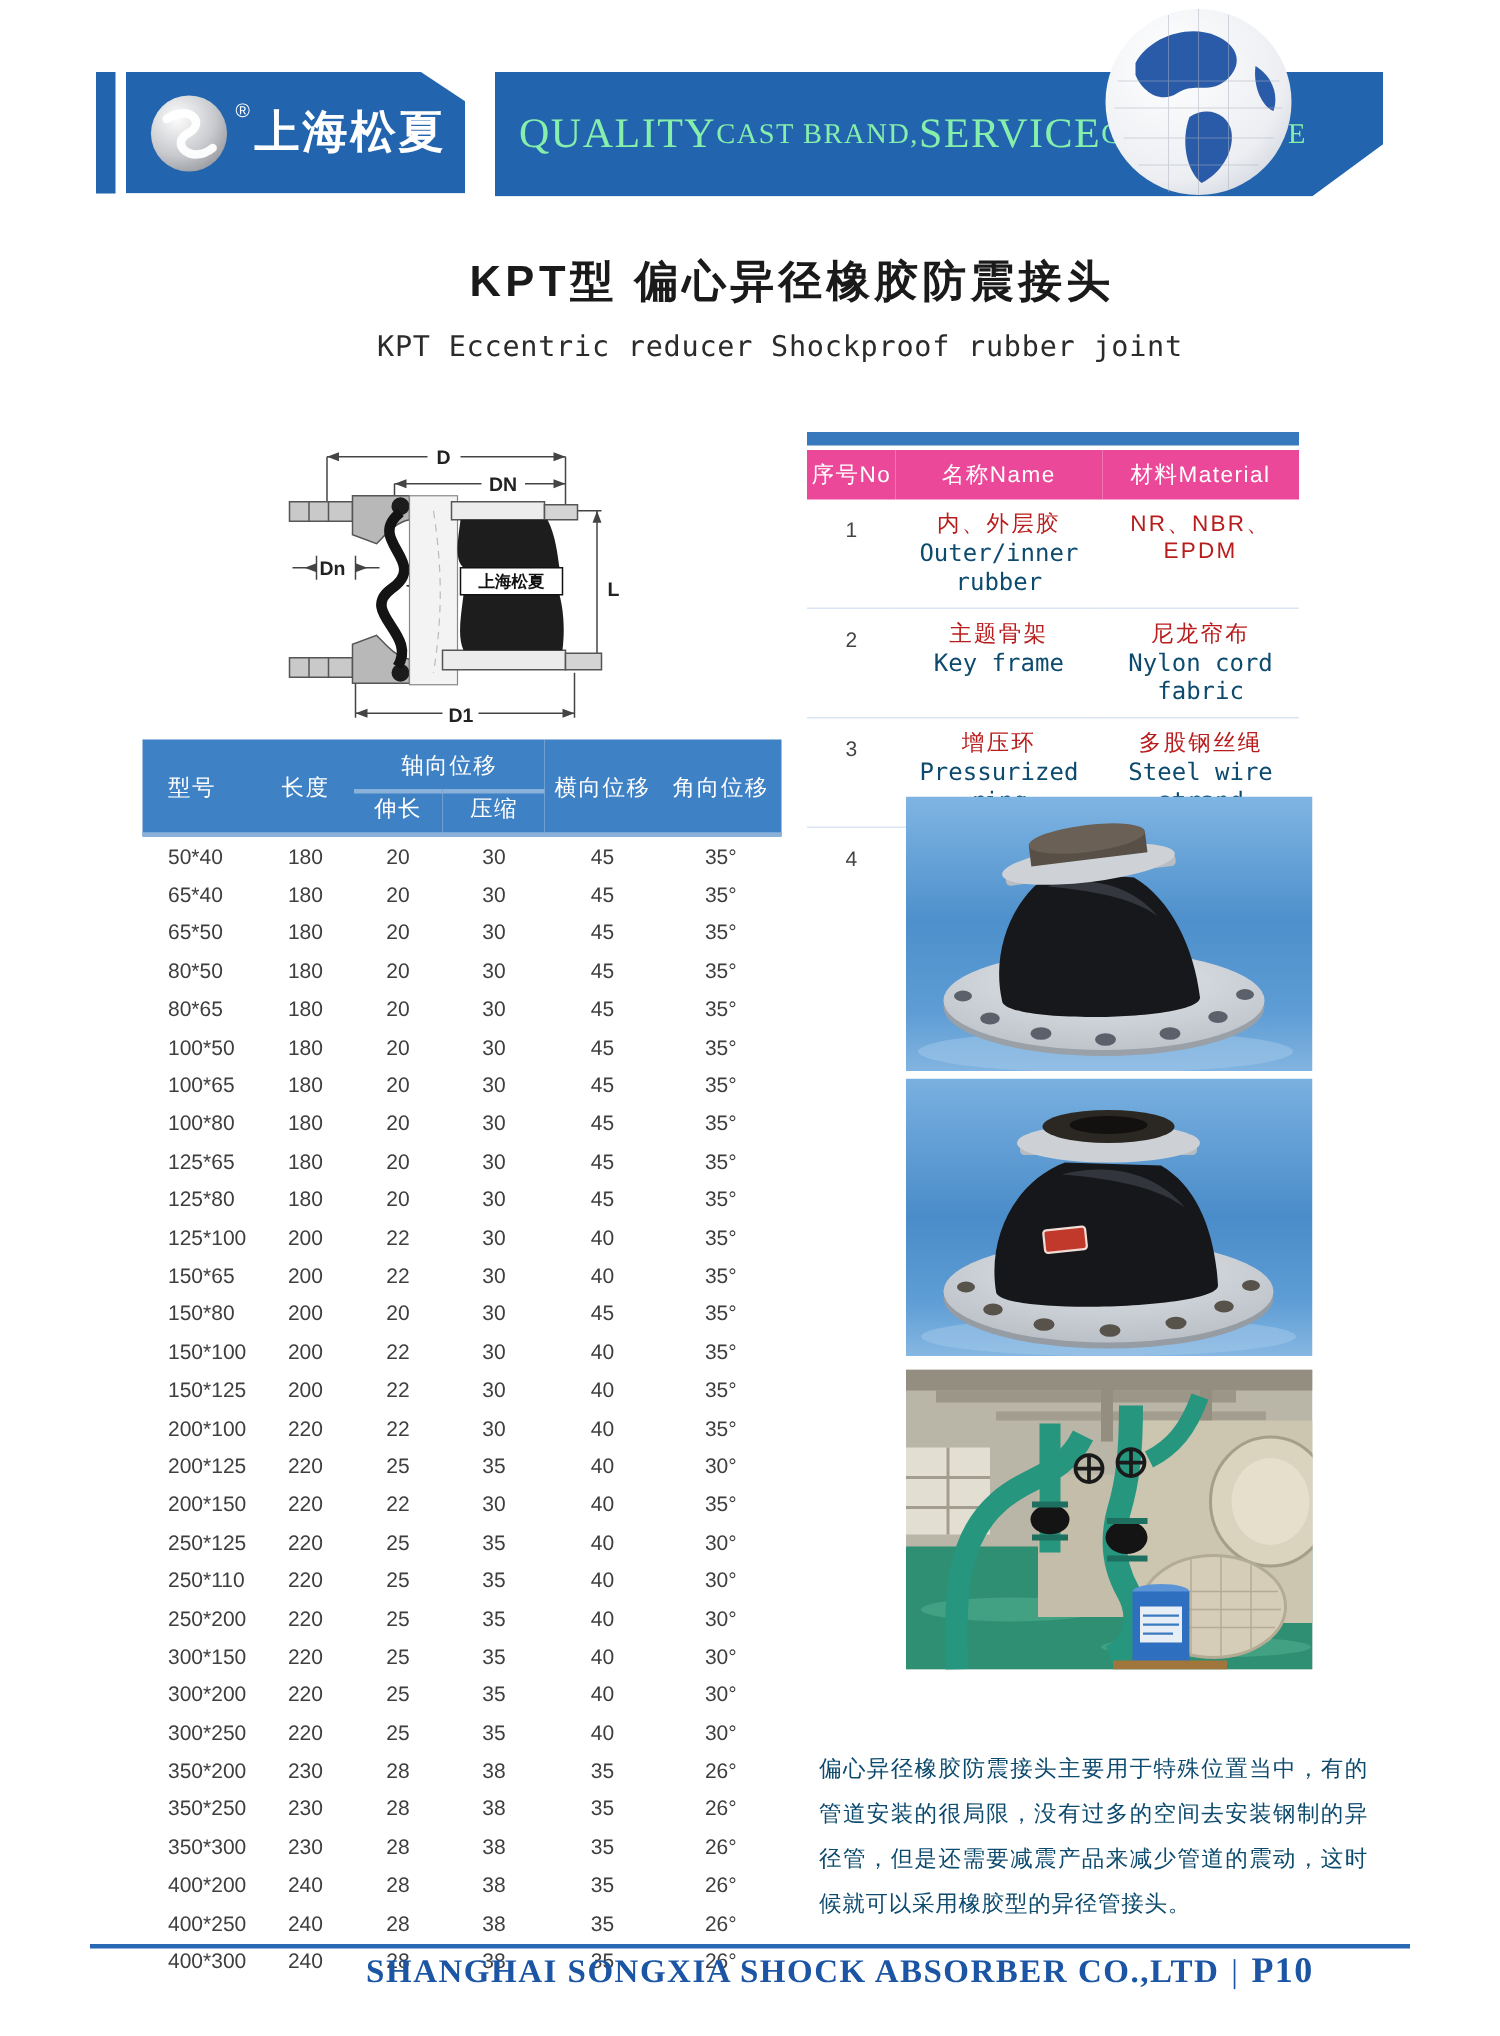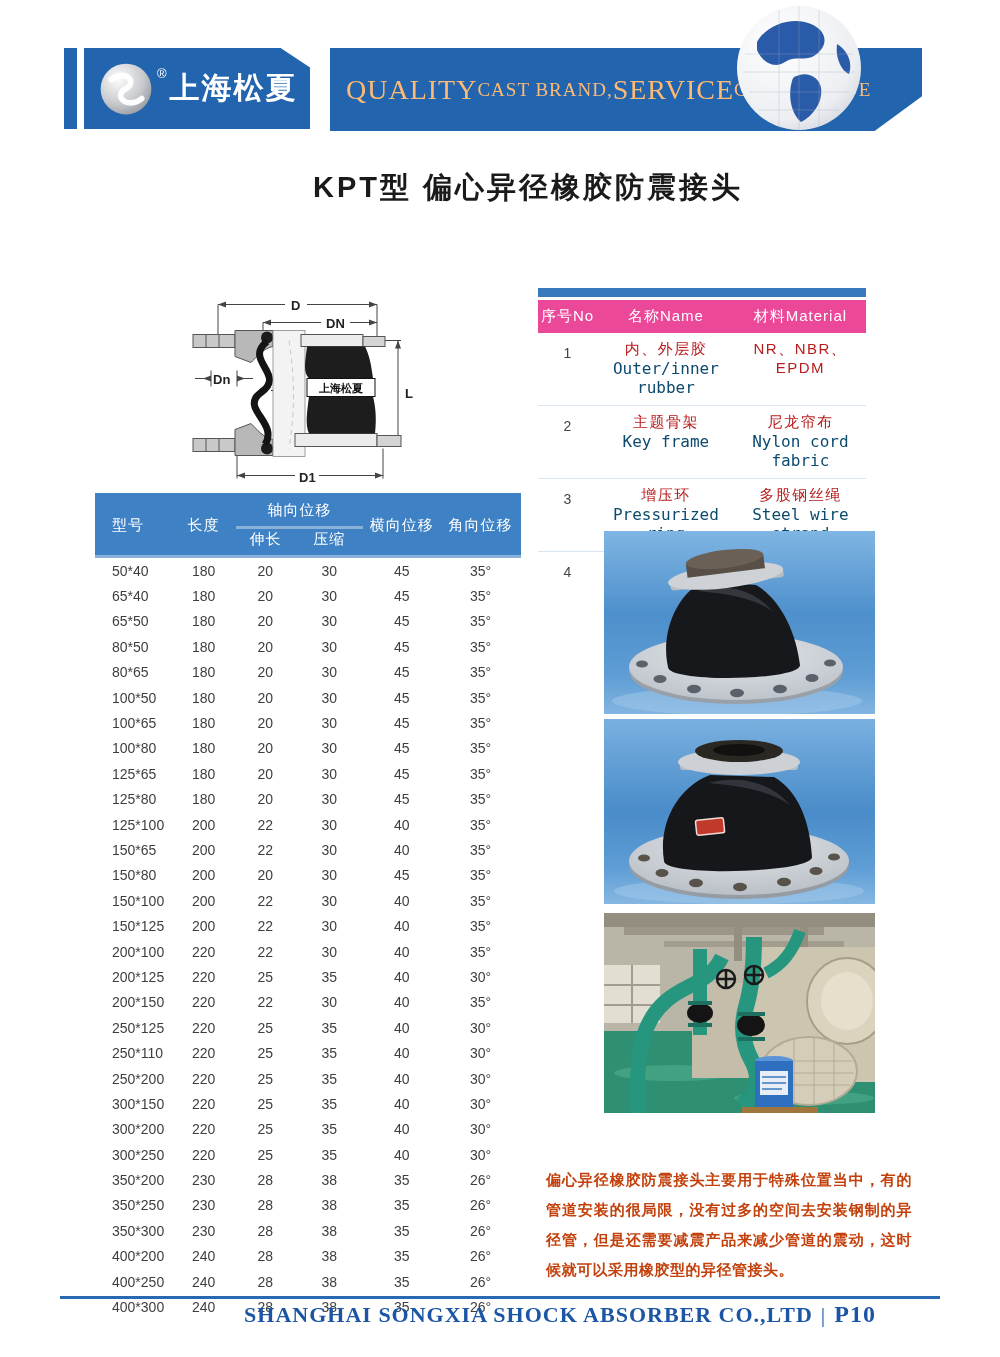--- a/index.html
+++ b/index.html
@@ -9,21 +9,21 @@
   
   .side-bar{position:absolute;left:64px;top:48px;width:13px;height:81px;background:#2264ae;}
   .logo-block{position:absolute;left:84px;top:48px;width:226px;height:81px;background:#2264ae;
               clip-path:polygon(0 0,87% 0,100% 24%,100% 100%,0 100%);
               display:flex;align-items:center;padding-left:14px;box-sizing:border-box;}
   .logo-sphere{width:56px;height:56px;flex:0 0 auto;}
   .reg-mark{color:#fff;font-size:13px;margin:-30px 3px 0 3px;}
   .logo-text{color:#fff;font-size:30px;font-weight:bold;letter-spacing:2px;white-space:nowrap;}
   .slogan-banner{position:absolute;left:330px;top:48px;width:592px;height:83px;background:#2264ae;
                  clip-path:polygon(0 0,100% 0,100% 58%,92% 100%,0 100%);
-                 color:#fdba74;font-family:"Liberation Serif","DejaVu Serif",serif;
+                 color:#86efac;font-family:"Liberation Serif","DejaVu Serif",serif;
                  display:flex;align-items:center;padding-left:16px;box-sizing:border-box;white-space:nowrap;}
   .slogan-banner .big{font-size:28px;letter-spacing:1px;}
   .slogan-banner .small{font-size:19px;letter-spacing:1px;}
   .globe{position:absolute;left:735px;top:2px;width:128px;height:132px;}
 
   
   .page-title{position:absolute;top:168px;left:60px;right:4px;text-align:center;
               font-size:29px;font-weight:bold;color:#1a1a1a;letter-spacing:3px;}
   .page-subtitle{position:absolute;top:220px;left:40px;right:0;text-align:center;
                  font-family:"DejaVu Sans Mono","Liberation Mono",monospace;
@@ -58,21 +58,21 @@
 
   
   .photo{position:absolute;left:604px;width:271px;}
   .photo svg{display:block;width:100%;height:100%;}
   .photo1{top:531px;height:183px;}
   .photo2{top:719px;height:185px;}
   .photo3{top:913px;height:200px;}
 
   
   .description{position:absolute;left:546px;top:1150px;width:366px;
-               font-size:15px;line-height:30px;color:#c2410c;text-align:justify;letter-spacing:0.5px;font-weight:bold;}
+               font-size:15px;line-height:30px;color:#0c4a6e;text-align:justify;letter-spacing:0.5px;}
 
   
   .footer-line{position:absolute;left:60px;top:1296px;width:880px;height:3px;background:#2968b2;}
   .footer-text{position:absolute;top:1301px;left:120px;right:0;text-align:center;
                font-family:"Liberation Serif","DejaVu Serif",serif;color:#1b55a4;
                font-size:22px;font-weight:bold;letter-spacing:1px;white-space:nowrap;}
   .footer-text .sep{font-weight:normal;padding:0 8px;}
   .footer-text .pg{font-size:24px;}
 </style>
 </head>
@@ -119,20 +119,21 @@
       <path d="M 58 76 C 70 68 84 74 86 86 C 88 100 78 114 66 120 C 56 112 52 92 58 76 Z" fill="#2a5ba8"></path>
       <path d="M 102 42 C 112 48 118 60 114 72 C 108 70 100 58 102 42 Z" fill="#2a5ba8"></path>
       <g stroke="#aab0bc" stroke-width="0.6" fill="none" opacity="0.55">
         <path d="M 10 52 H 118 M 8 70 H 120 M 14 90 H 114 M 24 108 H 104"></path>
         <path d="M 44 8 V 126 M 64 4 V 128 M 84 8 V 124"></path>
       </g>
     </svg>
   </div>
 
   <div class="page-title">KPT型 偏心异径橡胶防震接头</div>
+  <div class="page-subtitle">KPT Eccentric reducer Shockproof rubber joint</div>
 
   <div class="diagram">
     <svg viewBox="0 0 280 200">
 
       <g stroke="#444" stroke-width="1" fill="none">
         <line x1="33" y1="14" x2="100" y2="14"></line>
           <line x1="122" y1="14" x2="192" y2="14"></line>
         <line x1="33" y1="14" x2="33" y2="46"></line>
           <line x1="192" y1="14" x2="192" y2="48"></line>
         <line x1="78" y1="32" x2="136" y2="32"></line>

